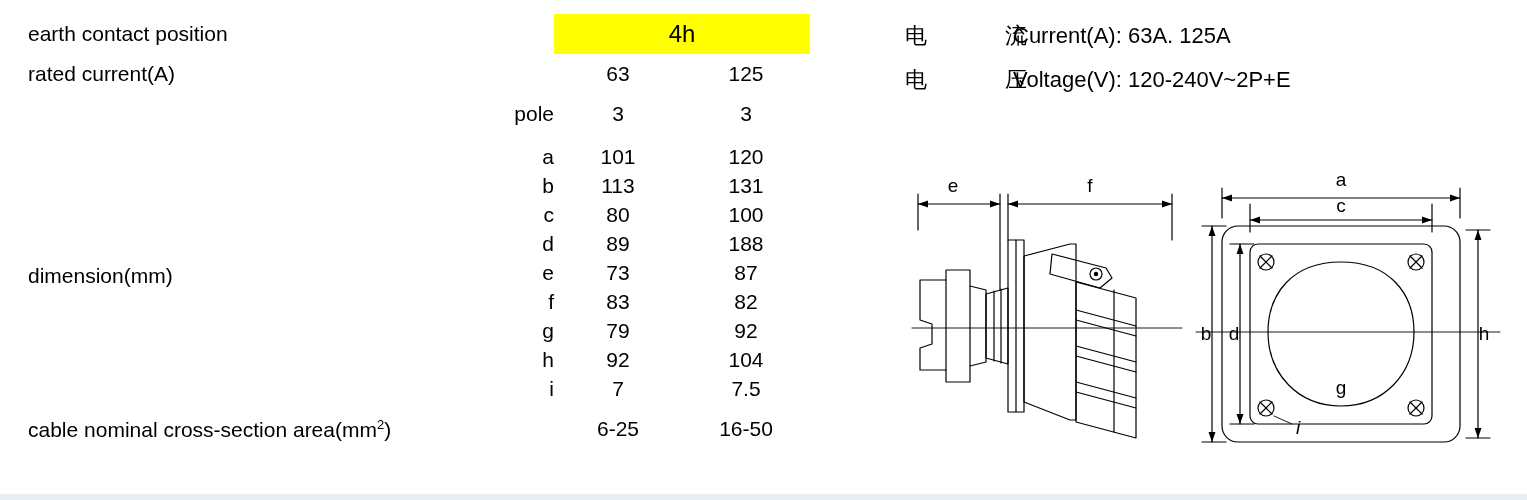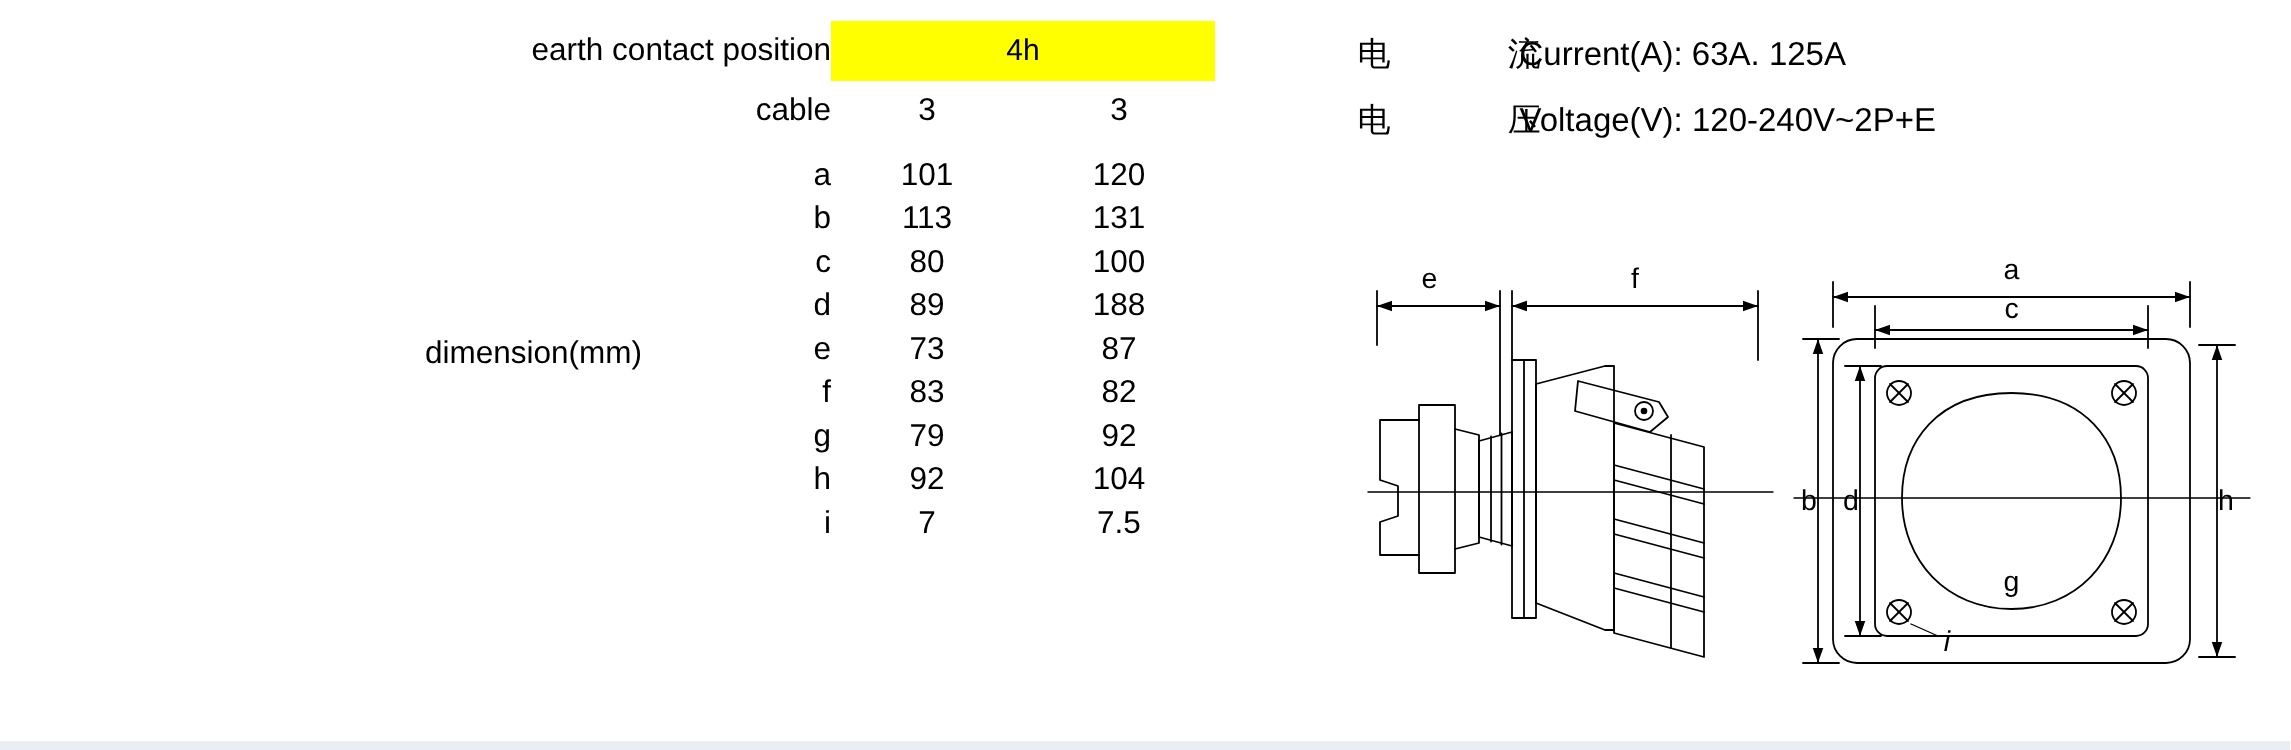--- a/index.html
+++ b/index.html
@@ -28,42 +28,42 @@
   #spec-table td {
     border: 0;
     padding: 0;
     vertical-align: middle;
   }
   .row-line { border-bottom: 2px solid #000; }
   .top-line { border-top: 2px solid #000; }
   .col-label {
     width: 400px;
     padding-left: 8px;
-    text-align: right;
+    text-align: left;
     white-space: nowrap;
   }
   .col-sub {
     width: 126px;
     text-align: right;
     padding-right: 12px;
     white-space: nowrap;
   }
   .col-v1, .col-v2 {
     width: 128px;
     text-align: center;
     border-left: 2px solid #000;
   }
   .col-v2 { border-right: 2px solid #000; }
   .cell-h {
     height: 40px;
   }
   .yellow-head {
     background: #ffff00;
     text-align: center;
-    font-size: 20px;
+    font-size: 24px;
     border-left: 2px solid #000;
     border-right: 2px solid #000;
   }
   .dim-label-cell { vertical-align: top; padding-top: 2px; }
   .dim-letters {
     text-align: right;
     padding-right: 12px;
     line-height: 29px;
   }
   .dim-values {
@@ -113,24 +113,29 @@
 <div id="page">
 
   <table id="spec-table">
     <tbody>
 
       <tr>
         <td class="col-label cell-h top-line row-line" colspan="2">earth contact position</td>
         <td class="yellow-head cell-h top-line row-line" colspan="2">4h</td>
       </tr>
 
+      <tr>
+        <td class="col-label cell-h row-line" colspan="2">rated current(A)</td>
+        <td class="col-v1 cell-h row-line">63</td>
+        <td class="col-v2 cell-h row-line">125</td>
+      </tr>
 
       <tr>
         <td class="col-label cell-h row-line"></td>
-        <td class="col-sub cell-h row-line">cable</td>
+        <td class="col-sub cell-h row-line">pole</td>
         <td class="col-v1 cell-h row-line">3</td>
         <td class="col-v2 cell-h row-line">3</td>
       </tr>
 
       <tr>
         <td class="col-label dim-label-cell row-line" style="padding-top:8px;">dimension(mm)</td>
         <td class="col-sub dim-letters row-line" style="padding-top:8px; padding-bottom:6px;">
           <div>a</div>
           <div>b</div>
           <div>c</div>
@@ -158,20 +163,25 @@
           <div>100</div>
           <div>188</div>
           <div>87</div>
           <div>82</div>
           <div>92</div>
           <div>104</div>
           <div>7.5</div>
         </td>
       </tr>
 
+      <tr>
+        <td class="col-label cell-h row-line" colspan="2" style="white-space:nowrap;"><span>cable nominal cross-section area(mm</span><sup>2</sup><span>)</span></td>
+        <td class="col-v1 cell-h row-line">6-25</td>
+        <td class="col-v2 cell-h row-line">16-50</td>
+      </tr>
     </tbody>
   </table>
 
   <div id="right-panel">
     <div class="spec-line">
       <span class="cn-spaced">电 流</span><span>Current(A): 63A. 125A</span>
     </div>
     <div class="spec-line">
       <span class="cn-spaced">电 压</span><span>Voltage(V): 120-240V~2P+E</span>
     </div>

